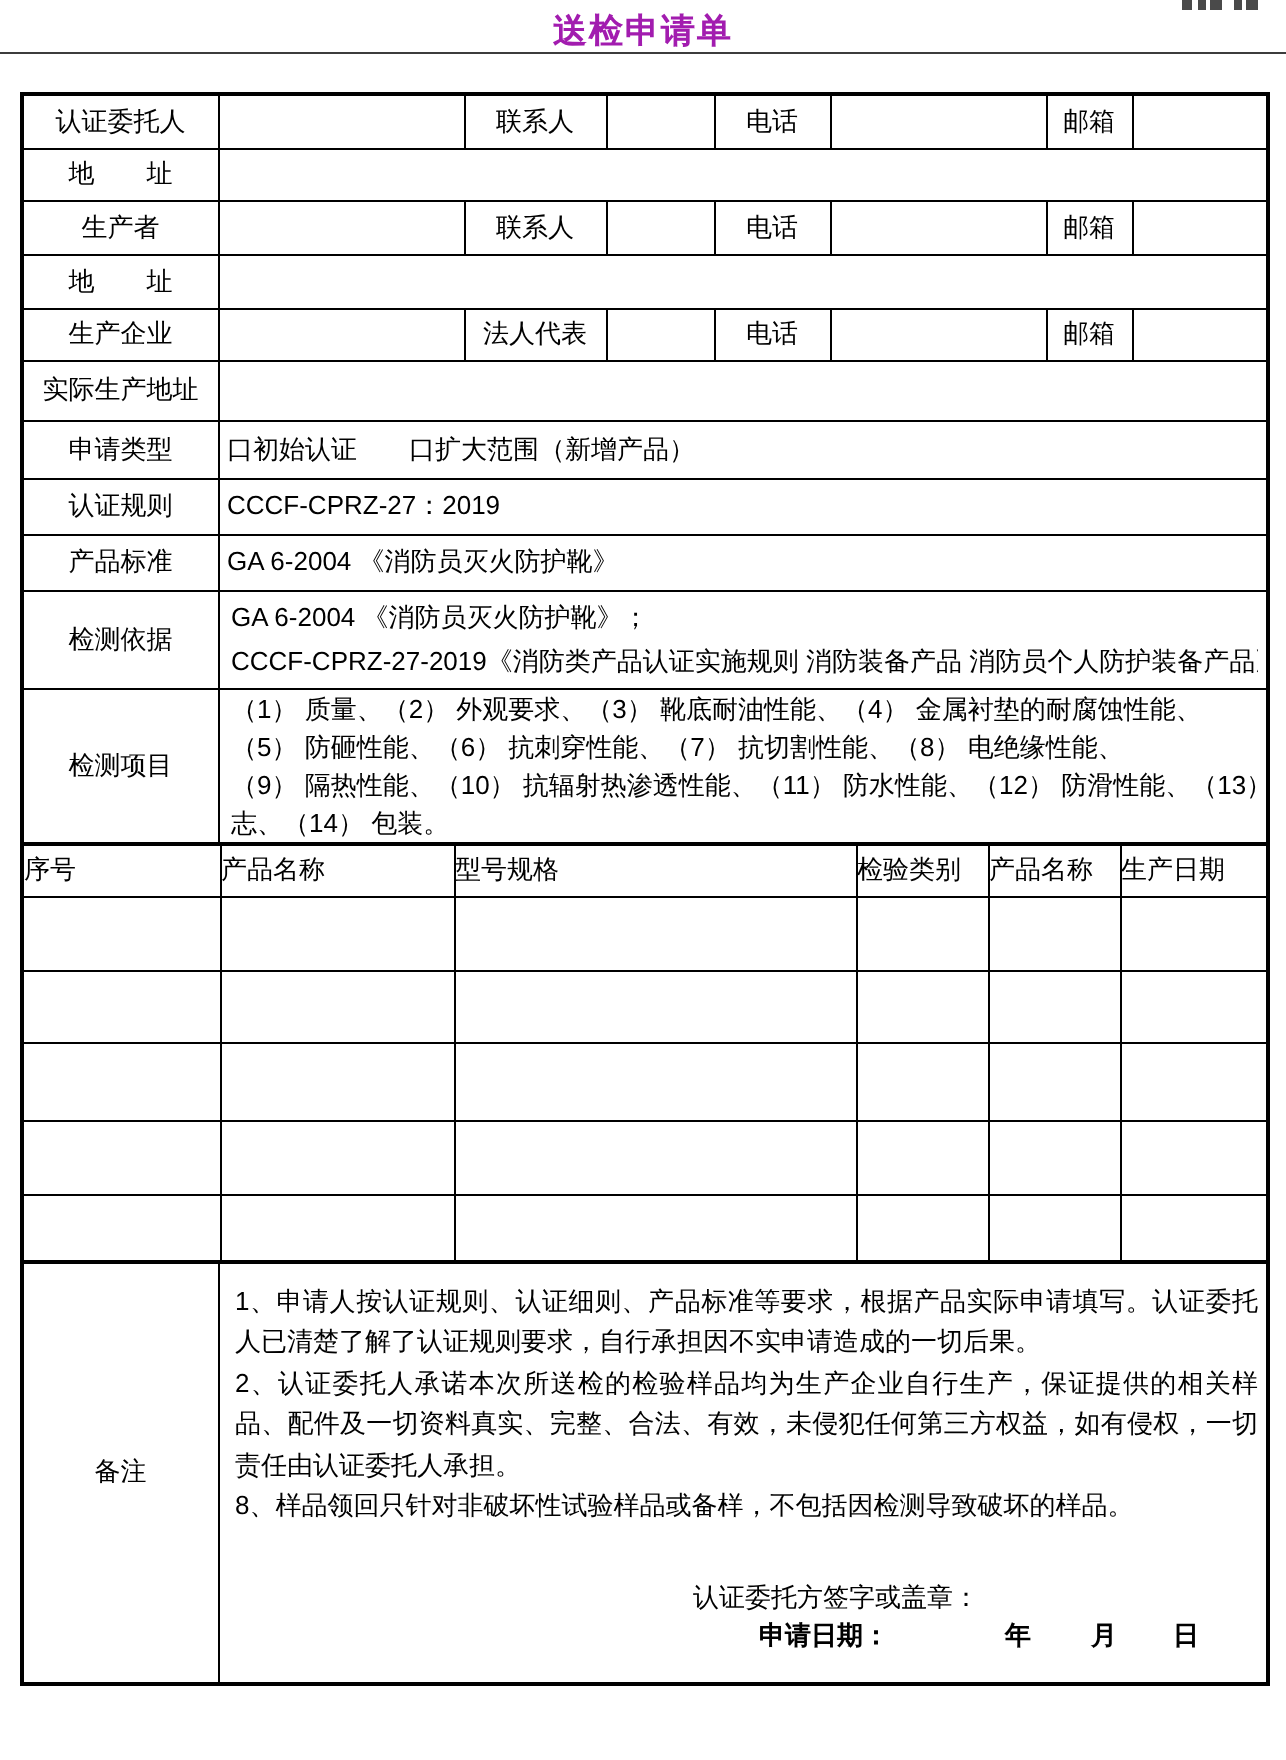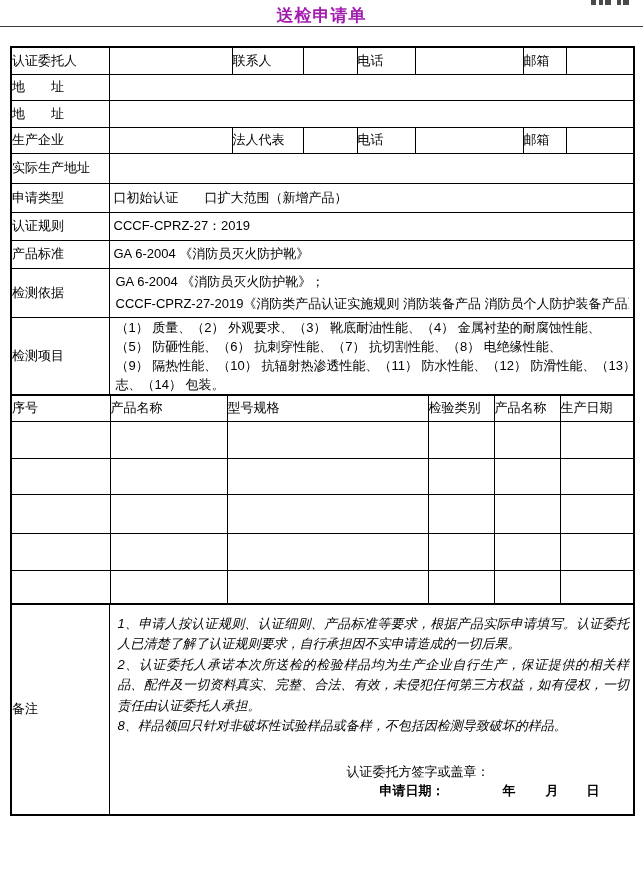--- a/index.html
+++ b/index.html
@@ -16,29 +16,29 @@
     padding-top:5px;height:21px;text-align:center;
     font-size:17px;font-weight:bold;color:#a21caf;line-height:21px;
     letter-spacing:1px;
   }
   .title-rule{border-top:1px solid #3c3c3c;height:0;margin:0;}
   .tables{margin:19px 0 0 10px;}
   table{border-collapse:collapse;table-layout:fixed;width:623px;}
   table.t{border:2px solid #000;}
   td{border:1px solid #000;padding:0;font-size:13px;overflow:hidden;vertical-align:middle;}
   .stack{margin-top:-2px;}
-  .lab{text-align:left;}
+  .lab{text-align:center;}
   .val{padding:0 4px;}
   .center{text-align:left;}
   .left{text-align:left;}
   .lines div{white-space:nowrap;overflow:hidden;line-height:19px;padding-left:2px;}
   .dep div{line-height:22px;}
   .hdr td{text-align:left;font-size:13px;}
   .remarks-body{position:relative;height:207px;font-size:13px;}
-  .notes{padding:8px 4px 0 8px;font-style:italic;}
+  .notes{padding:8px 4px 0 8px;}
   .notes p{margin:0;line-height:20.5px;text-align:justify;}
   .sig{position:absolute;left:237px;top:157px;white-space:nowrap;}
   .date{position:absolute;left:270px;top:176px;white-space:nowrap;font-weight:bold;}
   .date .dl{font-weight:bold;}
   .date .y{margin-left:58px;}
   .date .m{margin-left:30px;}
   .date .d{margin-left:28px;}
 </style>
 </head>
 <body>
@@ -68,20 +68,30 @@
       <td class="lab">联系人</td>
       <td></td>
       <td class="lab">电话</td>
       <td></td>
       <td class="lab">邮箱</td>
       <td></td>
     </tr>
     <tr style="height:26px">
       <td class="lab">地　　址</td>
       <td colspan="7"></td>
+    </tr>
+    <tr style="height:27px">
+      <td class="lab">生产者</td>
+      <td></td>
+      <td class="lab">联系人</td>
+      <td></td>
+      <td class="lab">电话</td>
+      <td></td>
+      <td class="lab">邮箱</td>
+      <td></td>
     </tr>
     <tr style="height:27px">
       <td class="lab">地　　址</td>
       <td colspan="7"></td>
     </tr>
     <tr style="height:26px">
       <td class="lab">生产企业</td>
       <td></td>
       <td class="lab">法人代表</td>
       <td></td>

